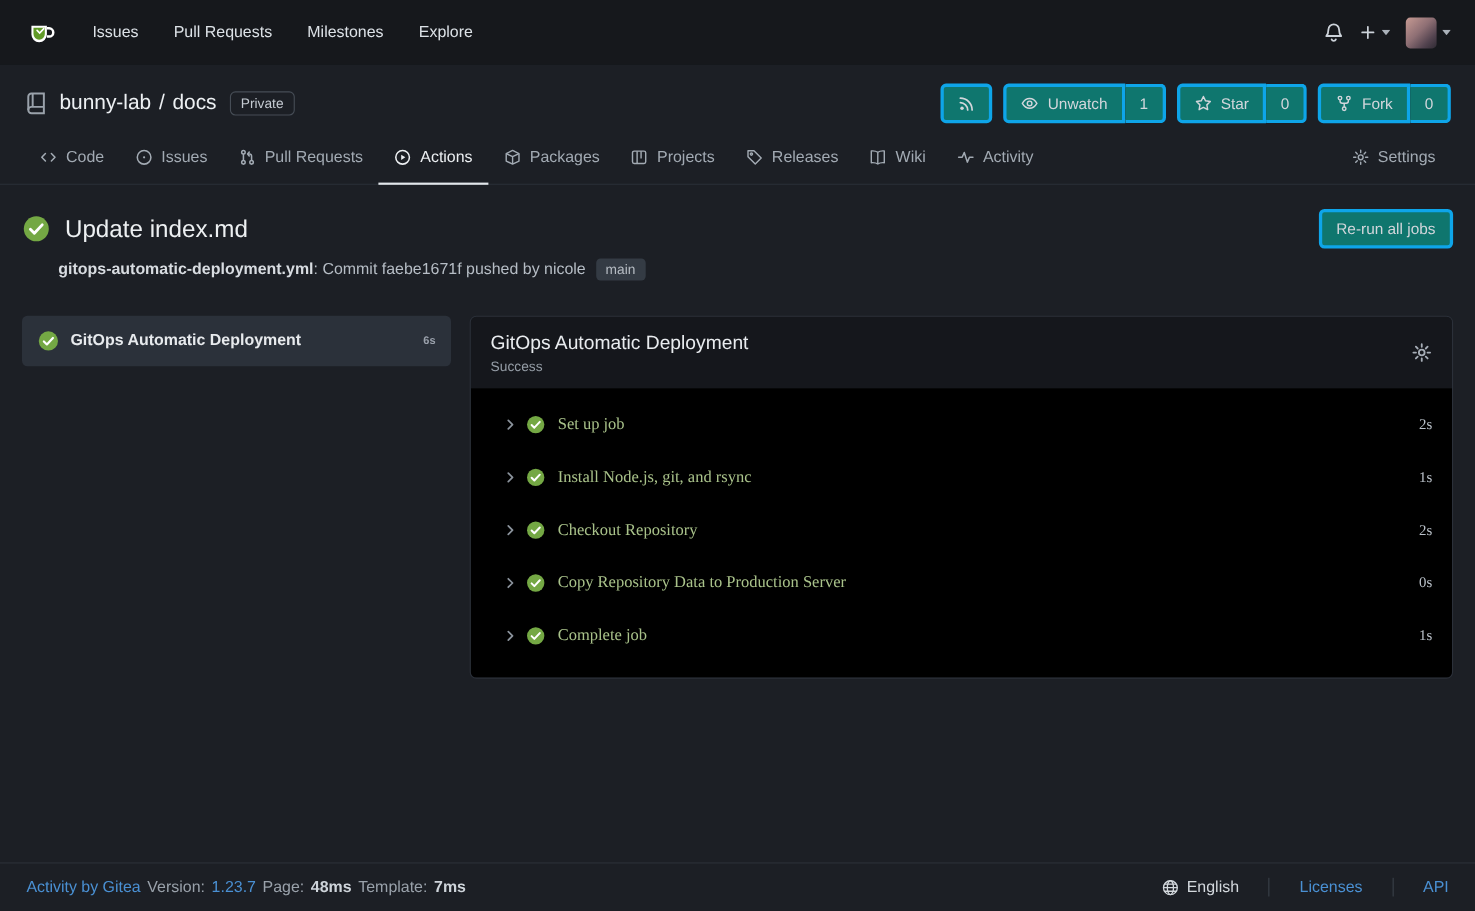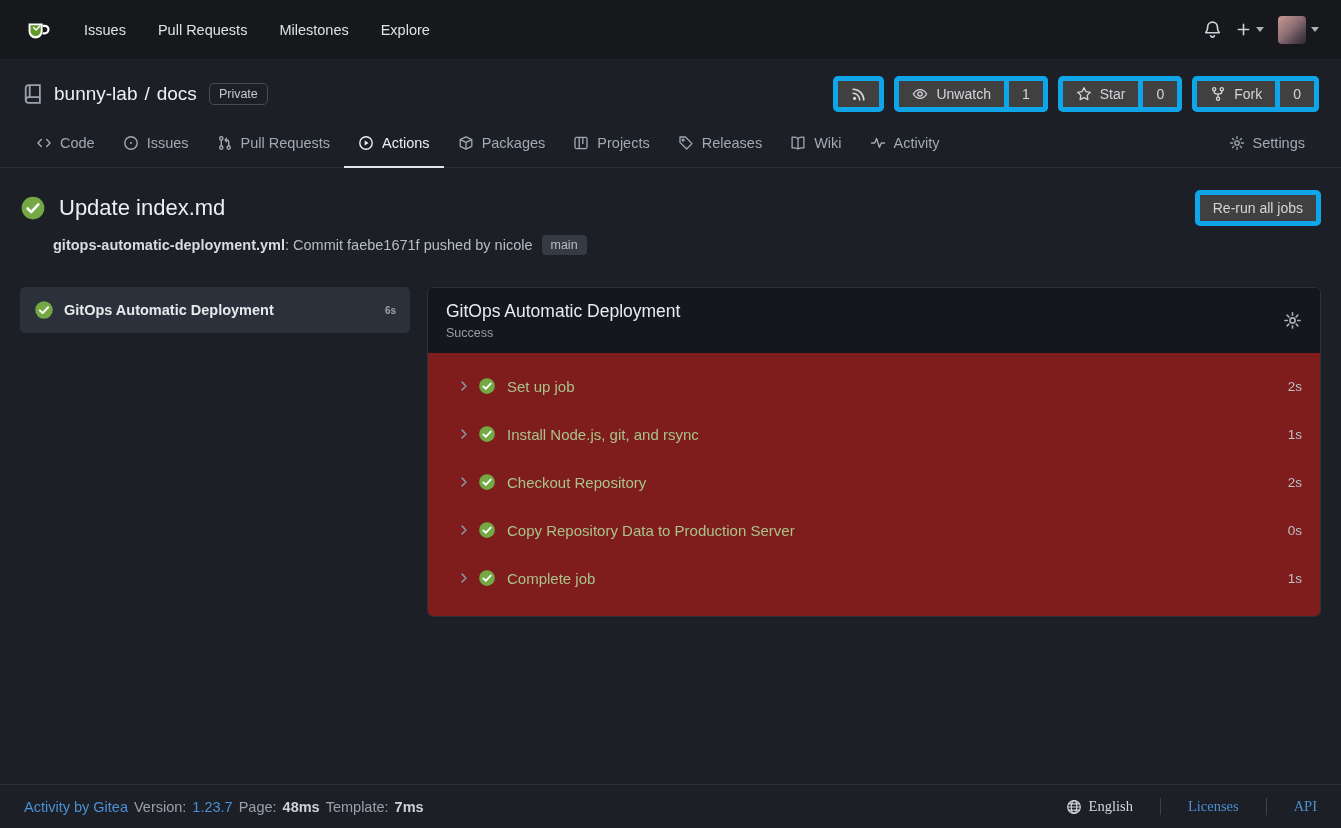--- a/index.html
+++ b/index.html
@@ -25,21 +25,21 @@
     background:linear-gradient(135deg,#c79a93 0%,#8e6f74 45%,#544450 75%,#2e2a33 100%); }
 
   
   .repo-header { padding:16px 22px 0; flex:none; }
   .repo-title-row { display:flex; align-items:center; height:38px; }
   .repo-icon { color:#9aa2ab; margin-right:10px; }
   .repo-title { font-size:19px; color:#edf0f3; font-weight:500; display:flex; align-items:flex-start; gap:7px; }
   .repo-title a { color:#edf0f3; }
   .badge-private { margin-left:12px; font-size:12.5px; color:#c4cad1; border:1px solid #464d56; border-radius:5px; padding:3px 9px; }
   .repo-actions { margin-left:auto; display:flex; gap:10px; }
-  .btn { height:36px; background:#404040; border:5px solid #0ea5e9; border-radius:5px;
+  .btn { height:36px; background:#0f766e; border:3px solid #0ea5e9; border-radius:5px;
     color:#d2d6db; font-size:14px; display:flex; align-items:center; padding:0 13px; gap:8px; cursor:pointer; }
   .btn-group { display:flex; }
   .btn-group .btn:first-child { border-top-right-radius:0; border-bottom-right-radius:0; }
   .btn-group .btn.count { border-left:none; border-top-left-radius:0; border-bottom-left-radius:0; min-width:36px; justify-content:center; padding:0 13px; }
 
   
   .tabs { display:flex; align-items:stretch; height:49px; margin:6px -22px 0; padding:0 22px;
     border-bottom:1px solid #2a2f37; }
   .tab { display:flex; align-items:center; gap:8px; padding:0 14px; color:#a2aab3; font-size:14.5px;
     border-bottom:2px solid transparent; margin-bottom:-1px; }
@@ -61,34 +61,34 @@
     padding:0 14px; gap:10px; cursor:pointer; }
   .job-name { font-size:14.5px; font-weight:700; color:#e7eaed; flex:1; }
   .job-duration { color:#9aa1ab; font-size:10px; font-weight:700; }
 
   .panel { flex:1; border:1px solid #2b3039; border-radius:6px; overflow:hidden; }
   .panel-header { background:#15171c; padding:13px 18px; display:flex; align-items:center; }
   .panel-title { font-size:17.5px; color:#e9ecef; font-weight:500; margin:0; }
   .panel-status { font-size:12.5px; color:#959da6; margin-top:4px; }
   .gear { margin-left:auto; color:#a6adb6; cursor:pointer; }
 
-  .steps { background:#7f1d1d; padding:9px 0 14px; }
+  .steps { background:#000000; padding:9px 0 14px;font-family:Liberation Serif, serif; }
   .step-row { height:48px; display:flex; align-items:center; padding:0 18px 0 29px; cursor:pointer; }
   .chevron { color:#8b939c; margin-right:7px; flex:none; }
   .step-check { margin-right:11px; flex:none; }
   .step-name { font-size:15px; color:#a9c28a; }
   .step-duration { margin-left:auto; color:#bac1c9; font-size:13.5px; }
 
   
   footer { flex:none; border-top:1px solid #2b3039; padding:0 24px; height:44px;
     display:flex; align-items:center; font-size:14.5px; color:#99a1aa; }
   .f-left { display:flex; align-items:center; gap:6px; white-space:pre; }
   .f-link { color:#4a90d3; }
   .f-strong { font-weight:700; color:#ced4da; }
-  .f-right { margin-left:auto; display:flex; align-items:center; gap:27px;font-family:Liberation Serif, serif; }
+  .f-right { margin-left:auto; display:flex; align-items:center; gap:27px; }
   .f-lang { display:flex; align-items:center; gap:7px; color:#d3d8dd; cursor:pointer; }
   .v-divider { width:1px; height:17px; background:#3a4149; }
 </style>
 </head>
 <body>
 
 <header class="navbar">
   <span class="logo">
     <svg width="30" height="30" viewBox="0 0 32 32">
       <path d="M7 9 h15 v8.5 a7.5 7.5 0 0 1 -7.5 7.5 A7.5 7.5 0 0 1 7 17.5 Z" fill="#ffffff"></path>

